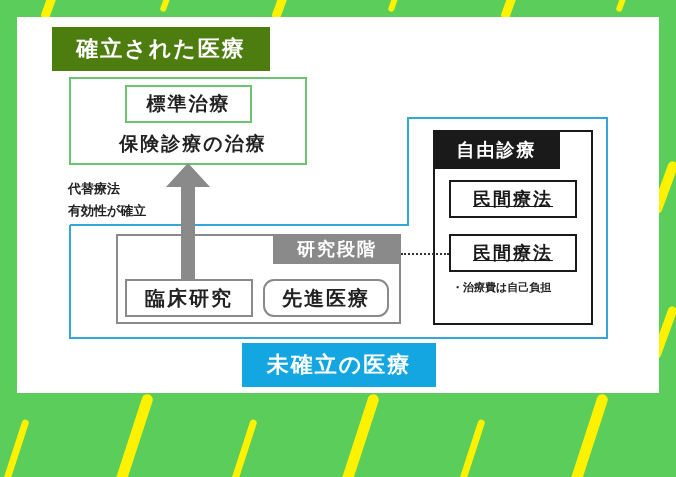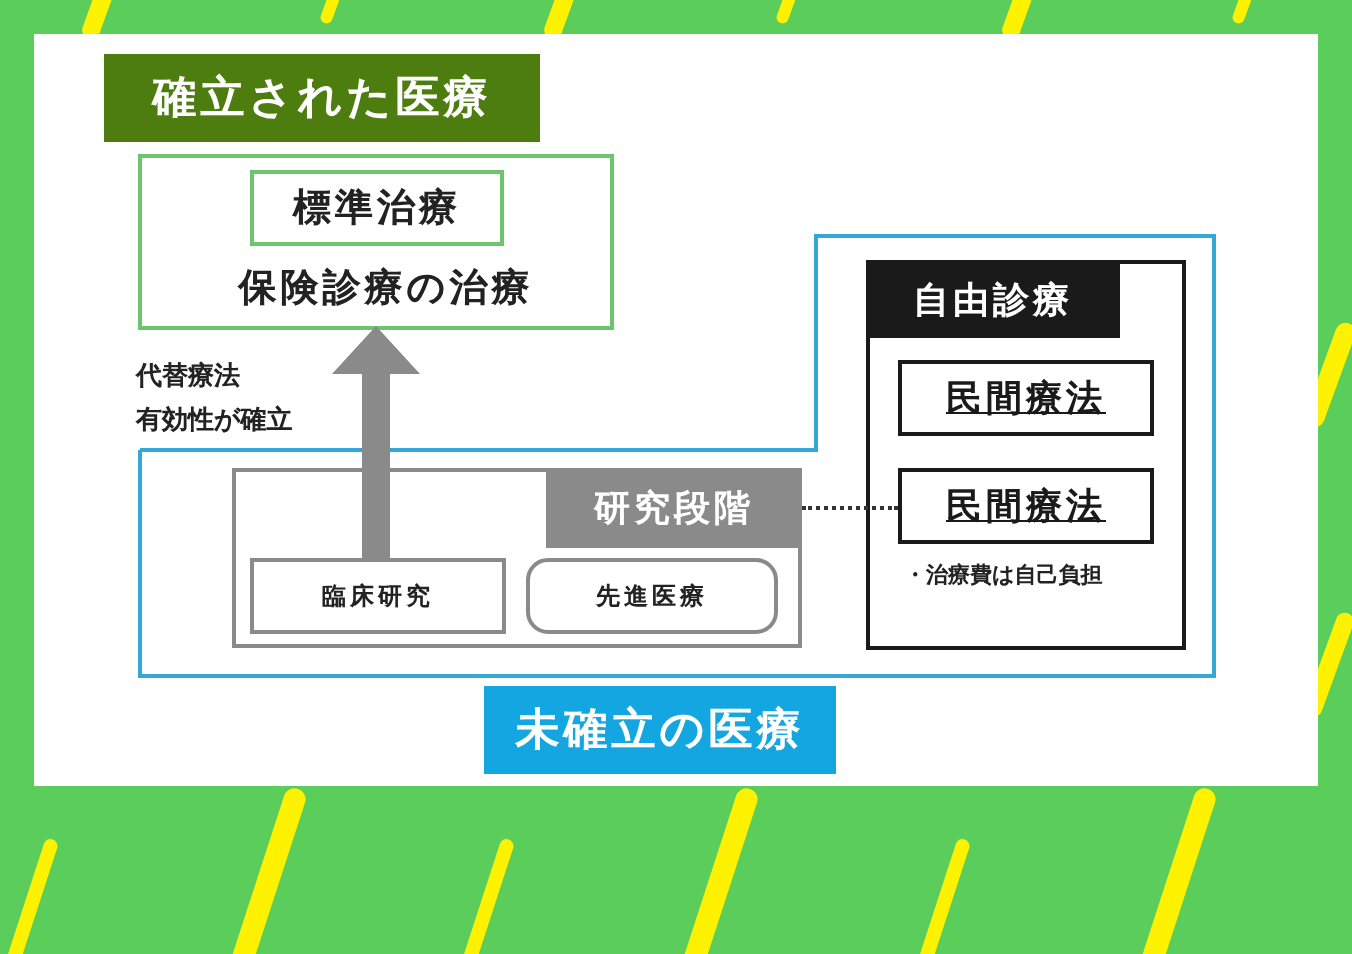--- a/index.html
+++ b/index.html
@@ -46,30 +46,30 @@
     }
     .safety-text {
       left: 68px; top: 178px;
       font-size: 13px; color: #222; line-height: 22px;
     }
     .research-box {
       left: 116px; top: 234px; width: 285px; height: 90px;
       border: 2px solid #8a8a8a; background: #fff;
     }
     .research-label {
-      left: 273px; top: 234px; width: 128px; height: 40px;
+      left: 273px; top: 234px; width: 128px; height: 30px;
       background: #8a8a8a; color: #fff;
       font-size: 18px; letter-spacing: 2px;
       display: flex; align-items: center; justify-content: center;
     }
     .gray-box {
       height: 38px; top: 279px;
       border: 2px solid #8a8a8a; background: #fff;
       display: flex; align-items: center; justify-content: center;
-      font-size: 12px; color: #222; letter-spacing: 2px;
+      font-size: 20px; color: #222; letter-spacing: 2px;
     }
     .alt-box {
       left: 433px; top: 130px; width: 160px; height: 195px;
       border: 2px solid #1a1a1a; background: #fff;
     }
     .alt-label {
       left: 433px; top: 130px; width: 127px; height: 39px;
       background: #1a1a1a; color: #fff;
       font-size: 18px; letter-spacing: 2px;
       display: flex; align-items: center; justify-content: center;
@@ -82,21 +82,21 @@
     }
     .notes {
       left: 452px; top: 279px;
       font-size: 11px; color: #222; line-height: 17px;
     }
     .dotted {
       left: 401px; top: 253px; width: 48px; height: 0;
       border-top: 2px dotted #333;
     }
     .blue-label {
-      left: 242px; top: 343px; width: 176px; height: 44px;
+      left: 242px; top: 343px; width: 194px; height: 44px;
       background: #14a6e0; color: #fff;
       font-size: 22px; letter-spacing: 2px;
       display: flex; align-items: center; justify-content: center;
     }
   </style>
 </head>
 <body>
 
 <div class="stripe" style="left:44px;top:-6px;width:9px;height:26px;transform:rotate(20deg);"></div>
 <div class="stripe" style="left:162px;top:-4px;width:6px;height:16px;transform:rotate(20deg);"></div>

